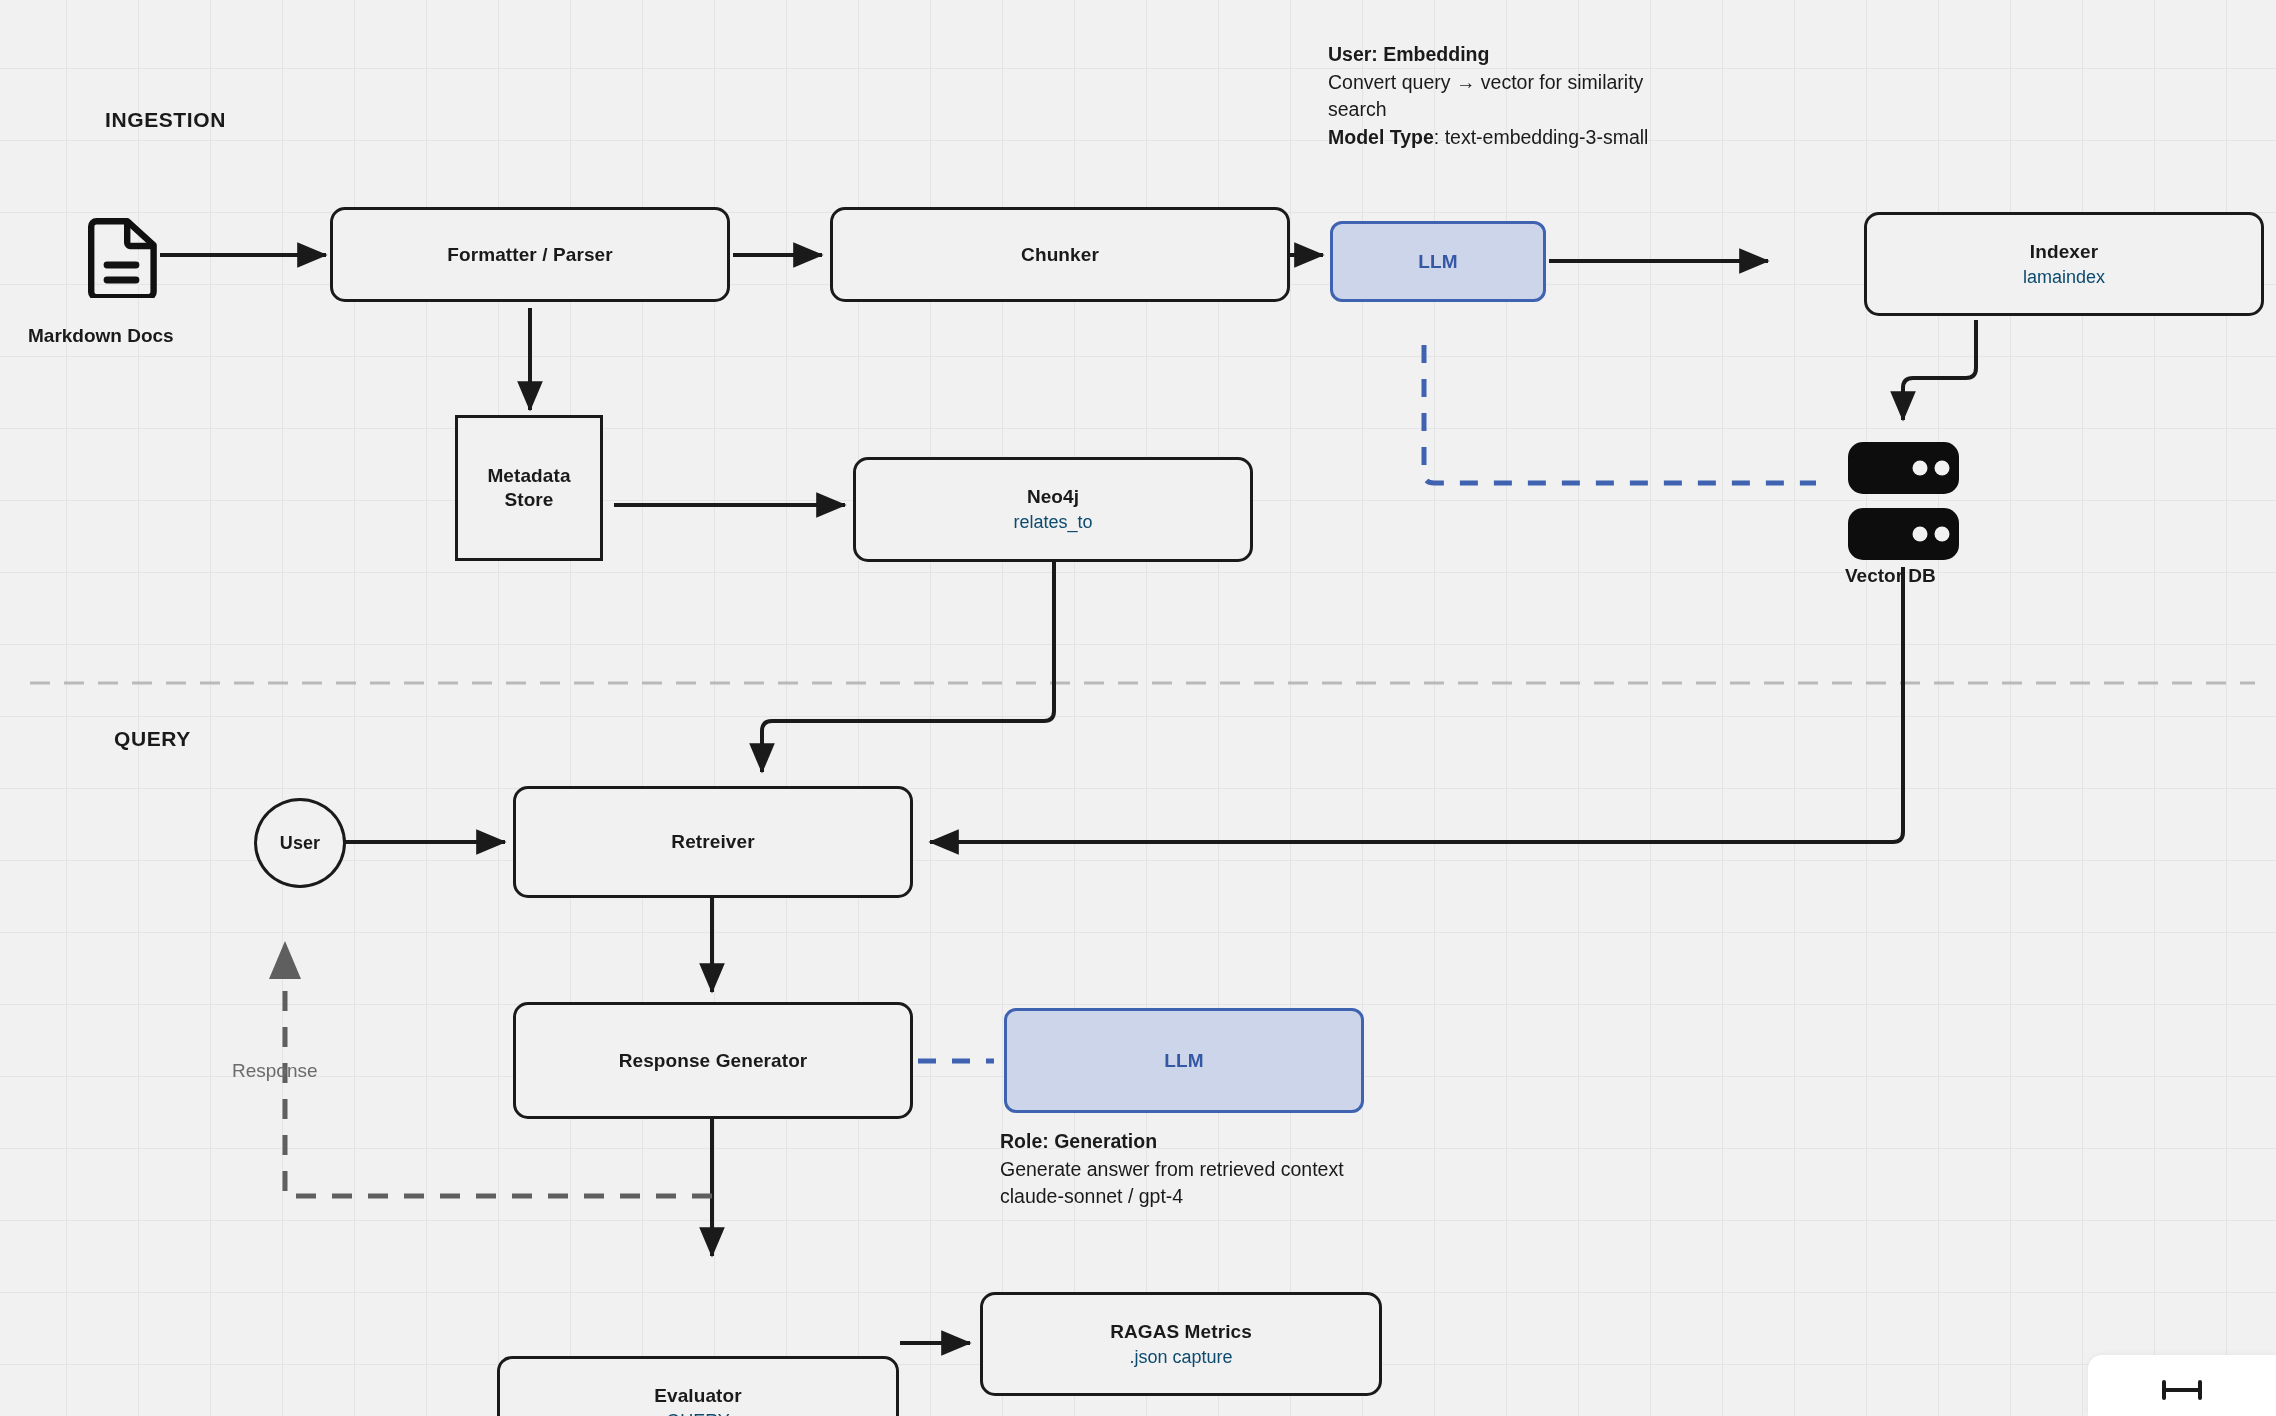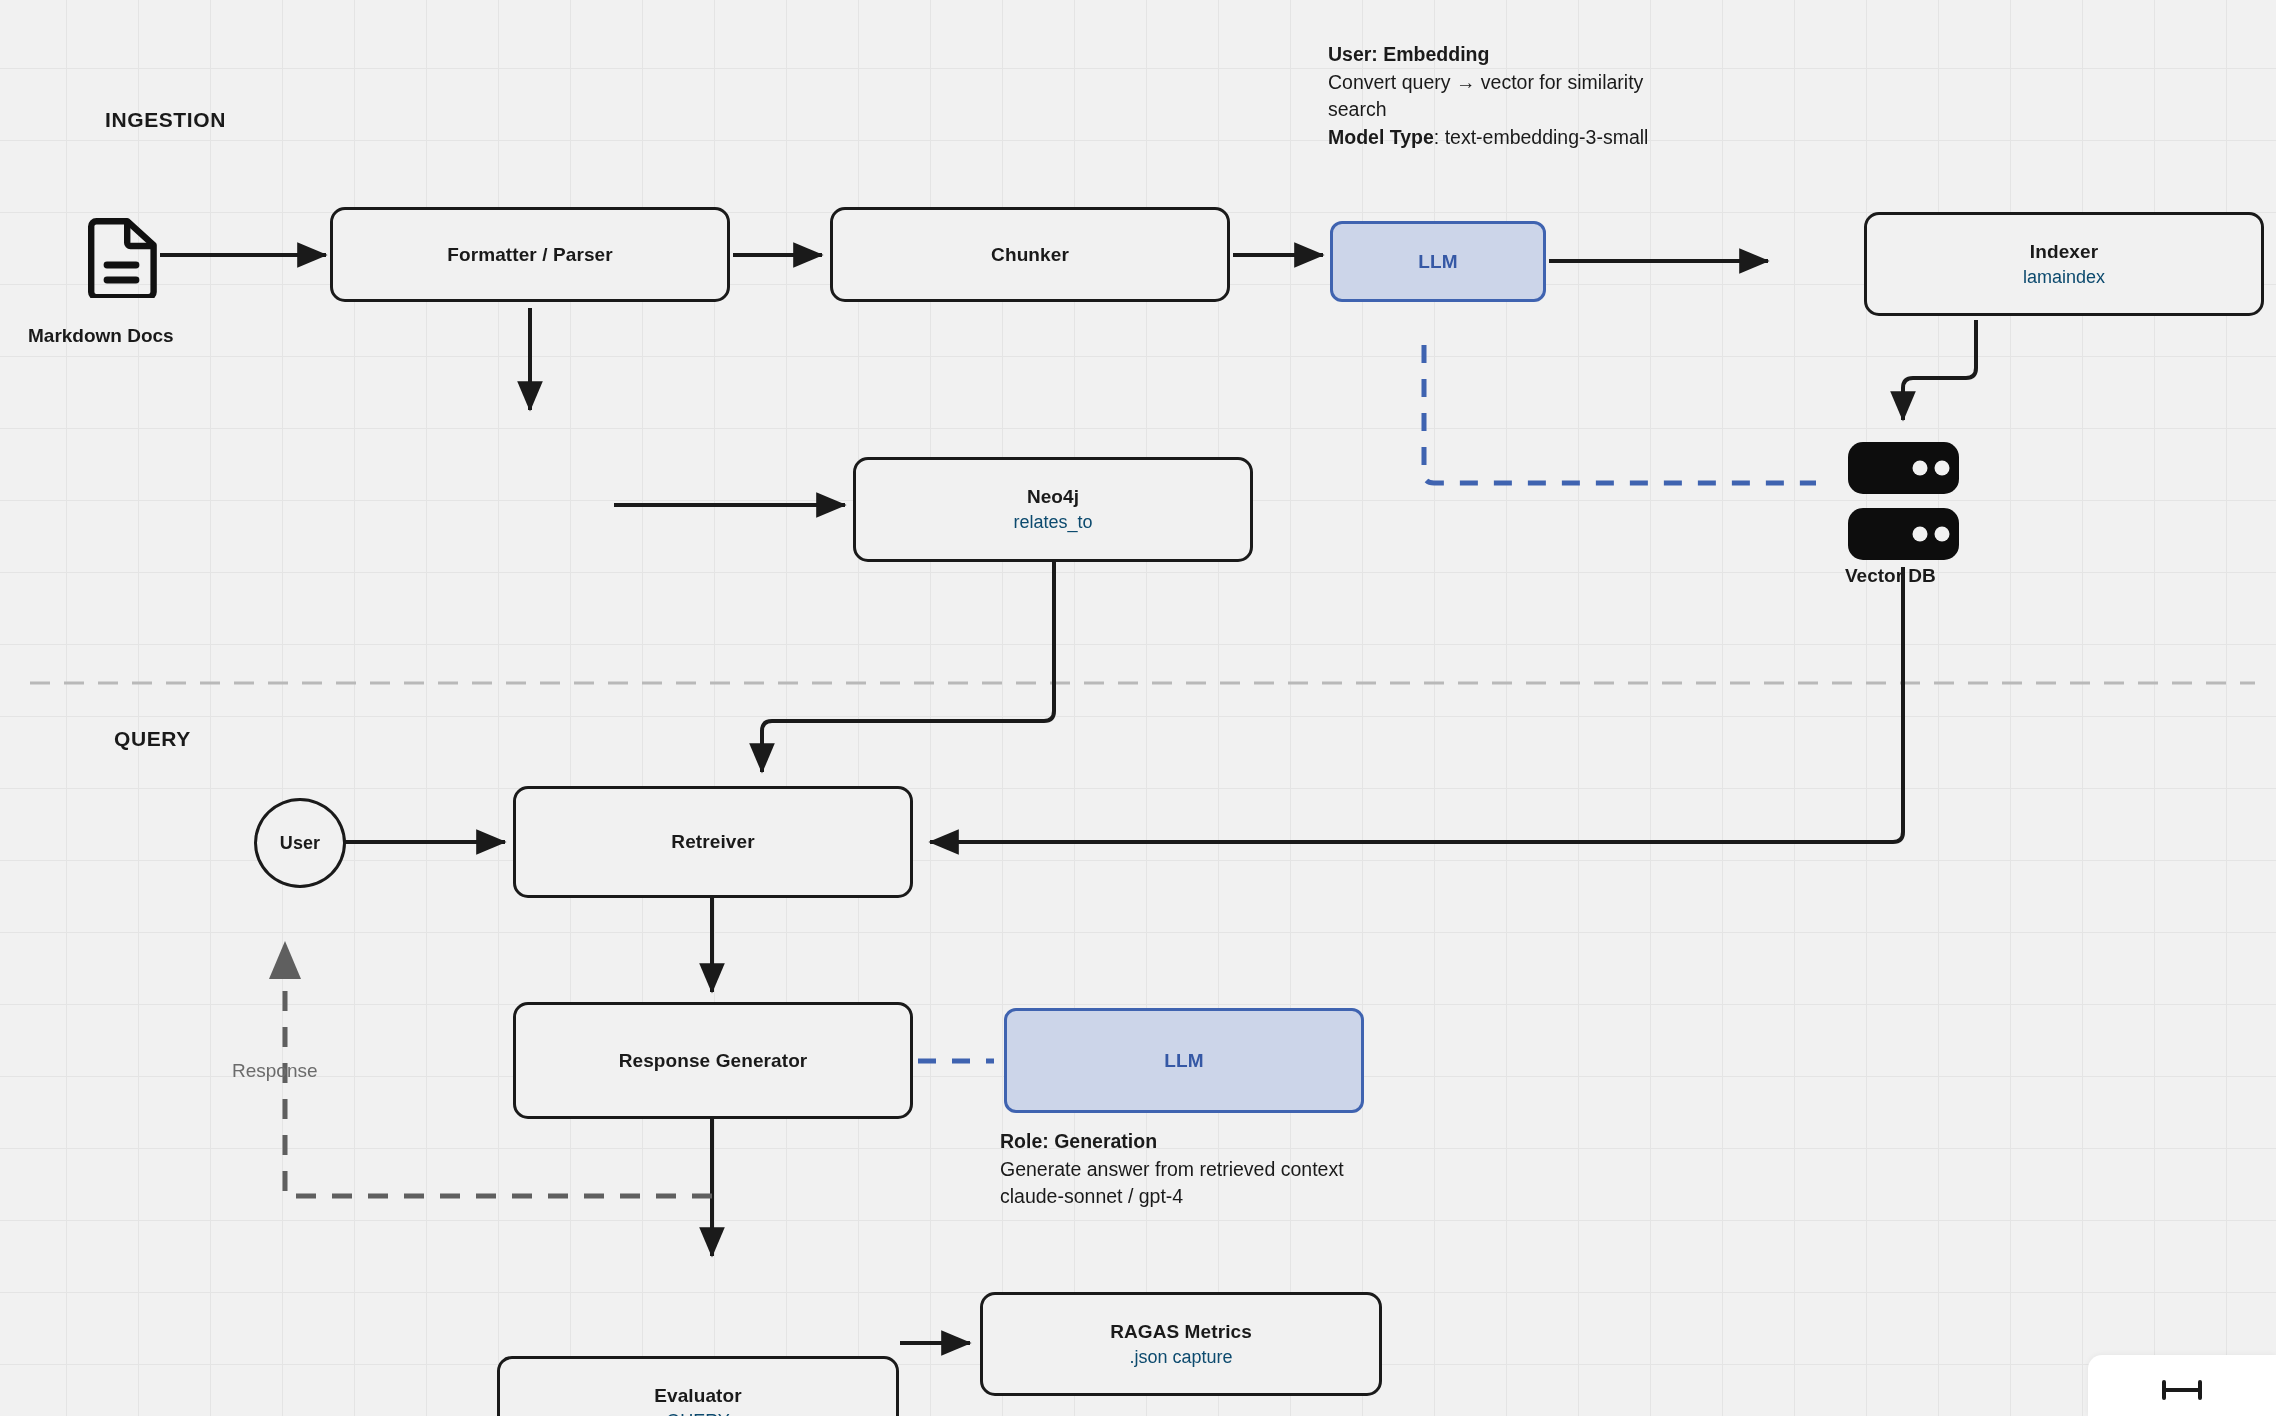--- a/index.html
+++ b/index.html
@@ -180,33 +180,37 @@
       <line x1="9.5" y1="23.5" x2="24" y2="23.5" stroke="#111" stroke-width="3.4" stroke-linecap="round"></line>
       <line x1="9.5" y1="31" x2="24" y2="31" stroke="#111" stroke-width="3.4" stroke-linecap="round"></line>
     </svg>
   </div>
   <div class="caption" style="left:28px; top:325px;">Markdown Docs</div>
 
   <div class="node" style="left:330px; top:207px; width:400px; height:95px;">
     <span class="title">Formatter / Parser</span>
   </div>
 
-  <div class="node" style="left:830px; top:207px; width:400px; height:95px;">
+  <div class="node" style="left:830px; top:207px; width:460px; height:95px;">
     <span class="title">Chunker</span>
   </div>
 
   <div class="node llm" style="left:1330px; top:221px; width:216px; height:81px;">
     <span class="title">LLM</span>
   </div>
 
   <div class="node" style="left:1864px; top:212px; width:400px; height:104px;">
     <span class="title">Indexer</span>
     <span class="sub">lamaindex</span>
   </div>
 
+  <div class="node sharp" style="left:455px; top:415px; width:148px; height:146px;">
+    <span class="title">Metadata</span>
+    <span class="title">Store</span>
+  </div>
 
   <div class="node" style="left:853px; top:457px; width:400px; height:105px;">
     <span class="title">Neo4j</span>
     <span class="sub">relates_to</span>
   </div>
 
   <div class="db-icon" style="left:1846px; top:440px;">
     <svg width="115" height="130" viewBox="0 0 115 130" xmlns="http://www.w3.org/2000/svg">
       <rect x="2" y="2" width="111" height="52" rx="15" fill="#0d0d0d"></rect>
       <circle cx="74" cy="28" r="7.5" fill="#f1f1f1"></circle>

